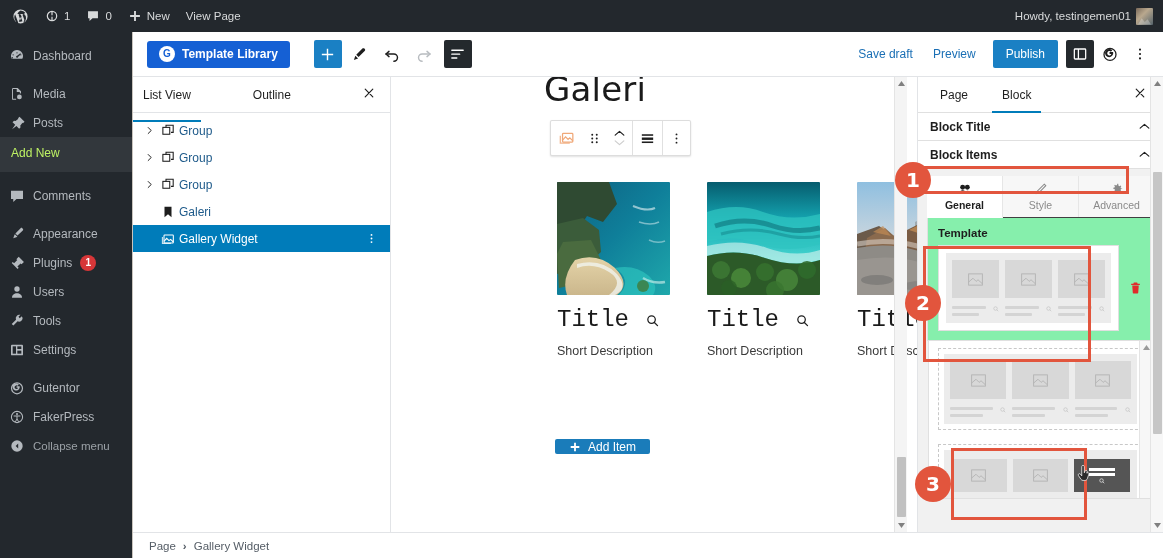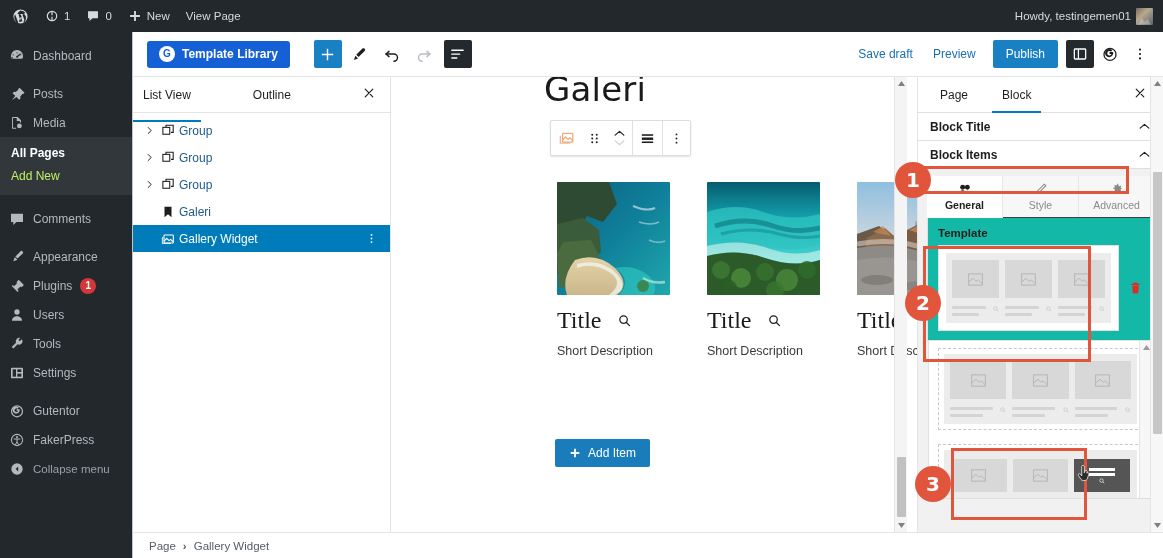--- a/index.html
+++ b/index.html
@@ -161,26 +161,26 @@
     display: flex; align-items: stretch; z-index: 6; border-radius: 2px;
   }
   .bt-cell { display: flex; align-items: center; justify-content: center; padding: 0 6px; }
   .bt-sep { width: 1px; background: #e0e0e0; }
   .bt-mover { display: flex; flex-direction: column; align-items: center; justify-content: center; gap: 0; }
 
   .gallery-grid { position: absolute; left: 165px; top: 105px; display: flex; gap: 22px; }
   .g-item { width: 128px; }
   .g-photo { width: 113px; height: 113px; border-radius: 1px; overflow: hidden; position: relative; }
   .g-title-row { display: flex; align-items: center; gap: 16px; margin-top: 13px; }
-  .g-title { font-size: 24px; color: #1a1a1a; font-family: Liberation Serif, serif; line-height: 1; }
+  .g-title { font-size: 24px; color: #1a1a1a; font-family: Liberation Mono, monospace; line-height: 1; }
   .g-desc { font-size: 12.5px; color: #3a3a3a; line-height: 17px; margin-top: 11px; }
   .add-item-btn {
     position: absolute; left: 163px; top: 362px;
     background: #1a7cba; color: #fff; border-radius: 2px;
-    height: 28px; padding: 0 14px; display: flex; align-items: center; gap: 7px;
+    height: 15px; padding: 0 14px; display: flex; align-items: center; gap: 7px;
     font-size: 12px;
   }
 
   
   .vscroll {
     position: absolute; background: #f4f4f4; border-left: 1px solid #e4e4e4;
     width: 13px;
   }
   .vscroll .arw { height: 13px; display: flex; align-items: center; justify-content: center; color: #808080; }
   .vscroll .arw.bot { position: absolute; bottom: 0; left: 0; width: 13px; }
@@ -216,21 +216,21 @@
 
   .gtabs { display: flex; background: #f7f7f7; border-bottom: 1px solid #404040; }
   .gtab {
     flex: 1; text-align: center; padding: 6px 0 6px; font-size: 10.5px; color: #8a8a8a;
     border-right: 1px solid #e6e6e6;
   }
   .gtab:last-child { border-right: none; }
   .gtab.active { background: #fff; color: #1e1e1e; font-weight: 600; border-bottom: 1px solid #fff; margin-bottom: -1px; }
   .gtab .gti { display: block; margin: 0 auto 3px; width: 14px; height: 14px; }
 
-  .tpl-box { background: #14b8a6; padding: 9px 10px; }
+  .tpl-box { background: #86efac; padding: 9px 10px; }
   .tpl-label { font-size: 11.5px; font-weight: 600; color: #1e1e1e; margin-bottom: 6px; }
   .tpl-preview-wrap { display: flex; align-items: center; gap: 8px; }
   .tpl-card { flex: 1; border: 1px solid #e0e0e0; background: #fff; padding: 7px; }
   .mini-strip { background: #ececec; padding: 7px 6px; display: flex; gap: 6px; }
   .mini-col { flex: 1; }
   .mini-img {
     height: 38px; background: #d8d8d8; display: flex; align-items: center; justify-content: center;
   }
   .mini-img.small { height: 33px; }
   .mini-img.dark { background: #555; }
@@ -313,36 +313,35 @@
       <svg class="mi" viewBox="0 0 24 24" fill="#b4b9be">
         <path d="M12 3a9 9 0 0 0-8 13.2h16A9 9 0 0 0 12 3zm0 3.2a1 1 0 1 1 0 2 1 1 0 0 1 0-2zm4.9 1.7 1.1 1.5-4.2 3.7a1.6 1.6 0 1 1-1.6-1.6l4.7-3.6zM6.2 9.3a1 1 0 1 1 0 2 1 1 0 0 1 0-2zm11.6 0a1 1 0 1 1 0 2 1 1 0 0 1 0-2zM4.9 13.6a1 1 0 1 1 0 2 1 1 0 0 1 0-2z"></path>
       </svg>
       <span>Dashboard</span>
     </div>
 
     <div class="menu-gap"></div>
 
     <div class="menu-row">
       <svg class="mi" viewBox="0 0 24 24" fill="#b4b9be">
-        <path d="M15.8 2.6 13.4 5l.7.7-4.3 3.4-2.3-.6-2.2 2.2 4 4-4.7 6.6 6.6-4.7 4 4 2.2-2.2-.6-2.3 3.4-4.3.7.7 2.4-2.4-7.5-7.5z"></path>
-      </svg>
-      <span>Posts</span>
+        <path d="M6 3h7l5 5v3.2a4.6 4.6 0 0 0-1.8-.4V9h-4.6V4.4H6V19h4.3c.2.7.6 1.3 1.1 1.8H6a1.4 1.4 0 0 1-1.4-1.4V4.4C4.6 3.6 5.2 3 6 3z"></path>
+        <circle cx="15.6" cy="16.4" r="3.6"></circle>
+      </svg>
+      <span>Media</span>
     </div>
 
     <div class="menu-row">
       <svg class="mi" viewBox="0 0 24 24" fill="#b4b9be">
-        <path d="M6 3h7l5 5v3.2a4.6 4.6 0 0 0-1.8-.4V9h-4.6V4.4H6V19h4.3c.2.7.6 1.3 1.1 1.8H6a1.4 1.4 0 0 1-1.4-1.4V4.4C4.6 3.6 5.2 3 6 3z"></path>
-        <circle cx="15.6" cy="16.4" r="3.6"></circle>
-      </svg>
-      <span>Media</span>
+        <path d="M15.8 2.6 13.4 5l.7.7-4.3 3.4-2.3-.6-2.2 2.2 4 4-4.7 6.6 6.6-4.7 4 4 2.2-2.2-.6-2.3 3.4-4.3.7.7 2.4-2.4-7.5-7.5z"></path>
+      </svg>
+      <span>Posts</span>
     </div>
 
 
     <div class="submenu">
-      <div class="sub-row cur">All Pages</div>
       <div class="sub-row">Add New</div>
     </div>
 
     <div class="menu-gap"></div>
 
     <div class="menu-row">
       <svg class="mi" viewBox="0 0 24 24" fill="#b4b9be">
         <path d="M3 4h18v12.5h-9.8L6.4 21v-4.5H3V4z"></path>
       </svg>
       <span>Comments</span>

